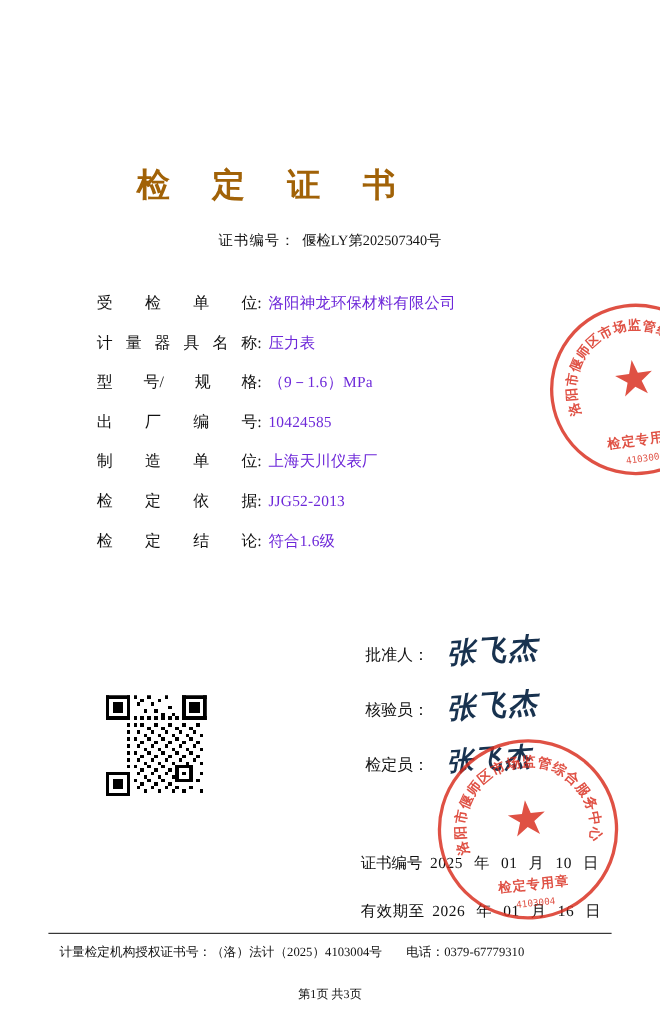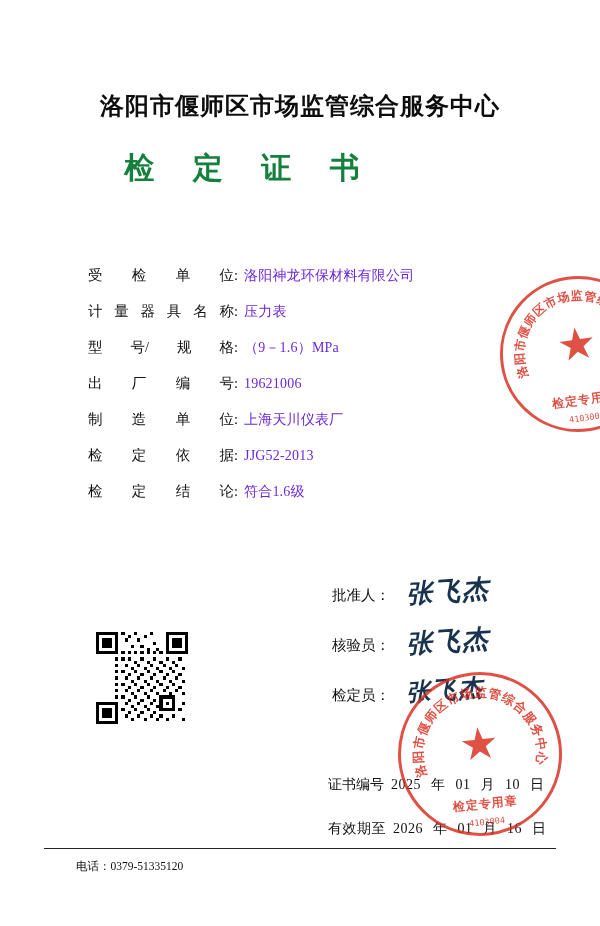--- a/index.html
+++ b/index.html
@@ -39,21 +39,21 @@
     position: absolute;
     top: 148px;
     left: 0;
     width: 484px;
     text-align: center;
     font-size: 30px;
     font-weight: bold;
     letter-spacing: 14px;
     text-indent: 14px;
     font-family: "DejaVu Serif", "Liberation Serif", serif;
-    color: #15803d;
+    color: #a16207;
   }
   .cert-no-row {
     position: absolute;
     top: 210px;
     left: 0;
     width: 600px;
     text-align: center;
     font-size: 13px;
     color: #111;
   }
@@ -267,23 +267,25 @@
     text-align: center;
     font-size: 11px;
     color: #111;
   }
 </style>
 </head>
 <body>
 
 <div class="page">
 
-  <div class="org-title">洛阳市偃师区市场监管综合服务中心</div>
   <div class="doc-title">检 定 证 书</div>
 
+  <div class="cert-no-row">
+    <span class="cert-no-label">证书编号：</span><span class="cert-no-value">偃检LY第202507340号</span>
+  </div>
 
   <div class="fields">
     <div class="field-row">
       <div class="field-label">
         <span class="ch">受</span>
           <span class="ch">检</span>
           <span class="ch">单</span>
           <span class="ch">位:</span>
       </div>
       <div class="field-value">洛阳神龙环保材料有限公司</div>
@@ -308,21 +310,21 @@
       </div>
       <div class="field-value">（9－1.6）MPa</div>
     </div>
     <div class="field-row">
       <div class="field-label">
         <span class="ch">出</span>
           <span class="ch">厂</span>
           <span class="ch">编</span>
           <span class="ch">号:</span>
       </div>
-      <div class="field-value">19621006</div>
+      <div class="field-value">10424585</div>
     </div>
     <div class="field-row">
       <div class="field-label">
         <span class="ch">制</span>
           <span class="ch">造</span>
           <span class="ch">单</span>
           <span class="ch">位:</span>
       </div>
       <div class="field-value">上海天川仪表厂</div>
     </div>
@@ -570,17 +572,19 @@
         <span style="font-size: 12.5px; transform: translate(60.0733px, 10.5925px) rotate(460deg) translate(-50%, -50%);">心</span>
       </div>
     <div class="star">★</div>
     <div class="sub">检定专用章</div>
     <div class="code">4103004</div>
   </div>
 
   <div class="footer-rule"></div>
   <div class="footer">
     <div class="footer-line">
-      <span class="footer-right">电话：0379-51335120</span>
-    </div>
-  </div>
+      <span class="footer-left">计量检定机构授权证书号：（洛）法计（2025）4103004号</span>
+      <span class="footer-right">电话：0379-67779310</span>
+    </div>
+  </div>
+  <div class="page-no">第1页  共3页</div>
 
 </div>
 
 </body></html>

